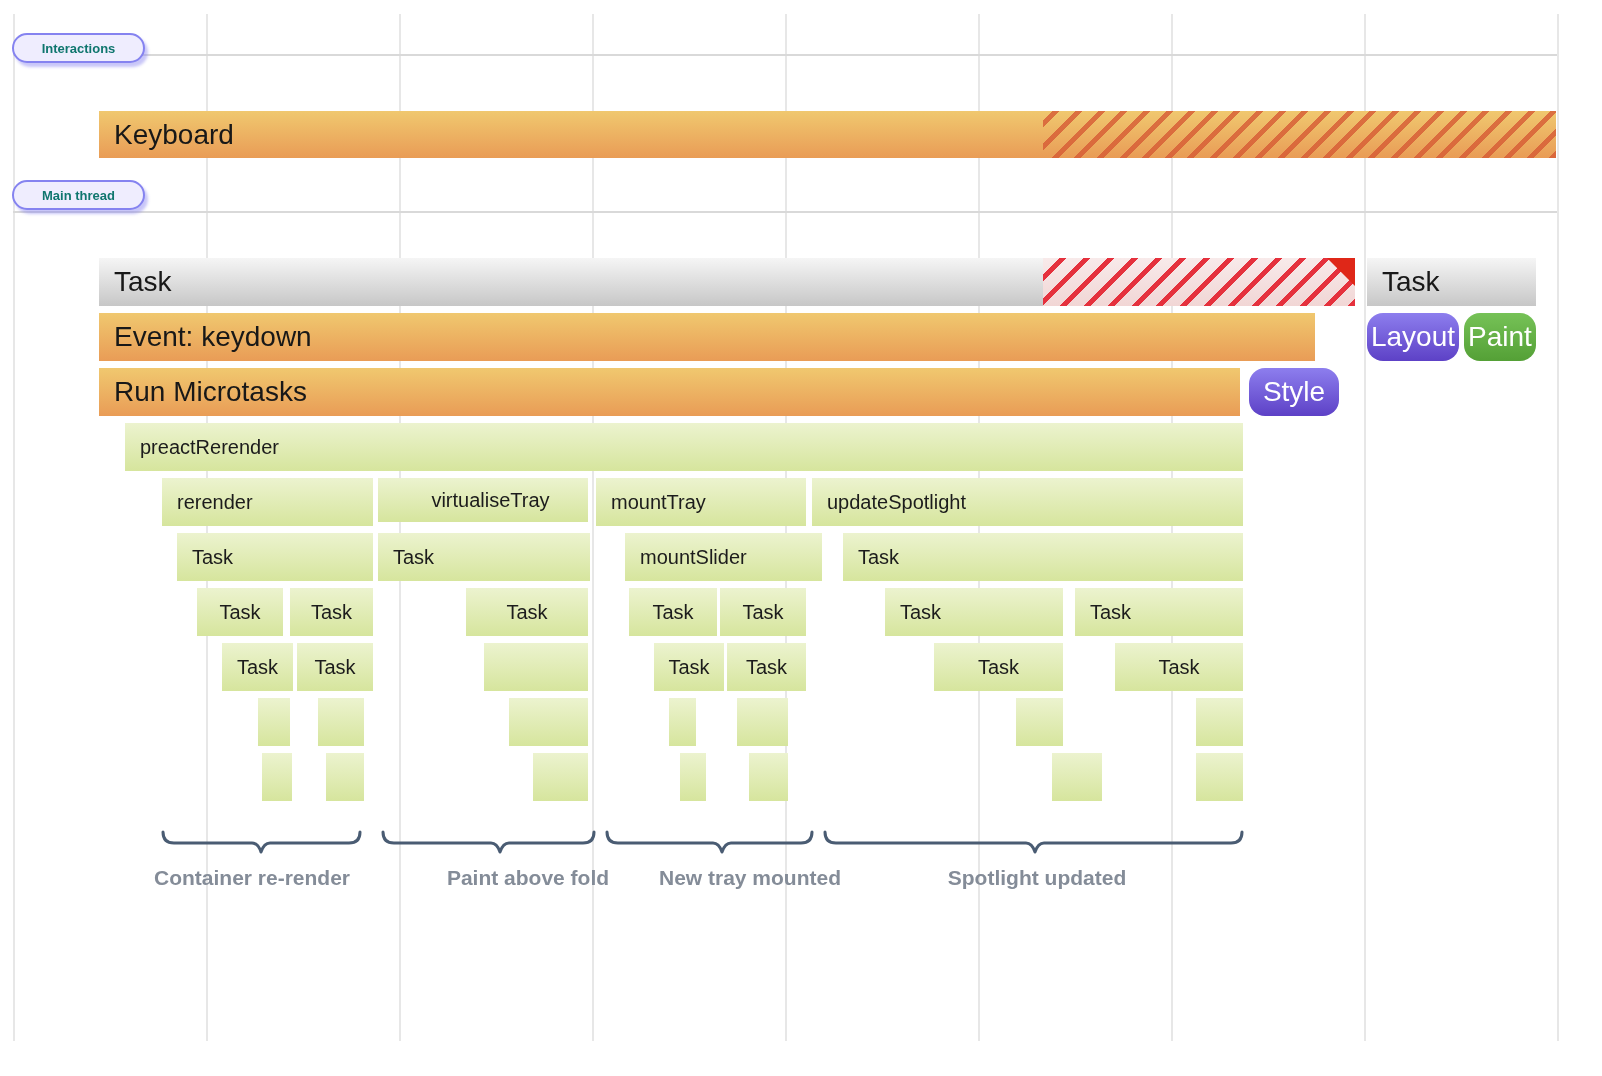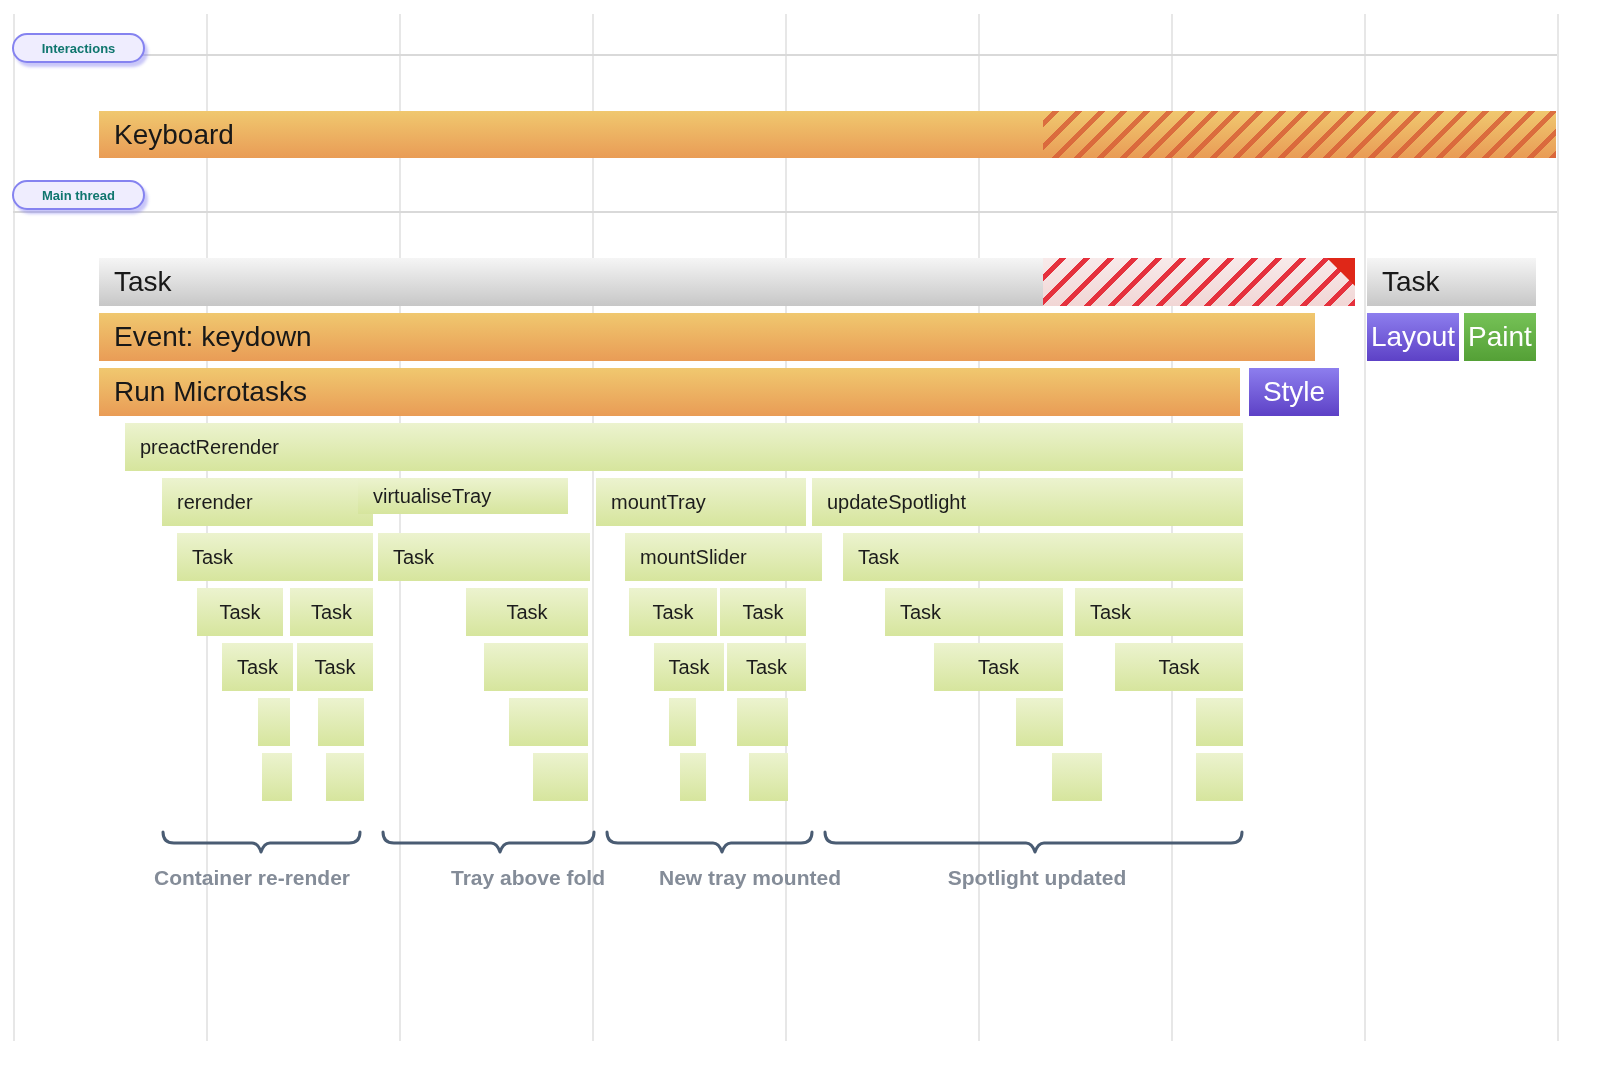--- a/index.html
+++ b/index.html
@@ -15,21 +15,21 @@
     display:flex;align-items:center;justify-content:center;
     box-shadow:3px 4px 3px rgba(134,129,240,.45);z-index:5;box-sizing:border-box;
   }
   .pill-interactions{left:12px;top:33px;}
   .pill-main{left:12px;top:180px;}
   .bar{
     position:absolute;display:flex;align-items:center;overflow:hidden;
     font-size:28px;color:#181818;z-index:2;
   }
   .bar .lbl{position:relative;z-index:3;padding-left:15px;white-space:nowrap;}
-  .bar.center{justify-content:center;}
+  .bar.center{justify-content:center;border-radius:16px;}
   .bar.center .lbl{padding-left:0;}
   .bar.orange{background:linear-gradient(#f0c86f,#e99c56);}
   .bar.gray{background:linear-gradient(#f5f5f5,#c7c7c7);}
   .bar.purple{background:linear-gradient(#8d7eee,#5d41c6);color:#fff;}
   .bar.paint{background:linear-gradient(#76c257,#54a036);color:#fff;}
   .hatch{position:absolute;top:0;bottom:0;right:0;z-index:1;}
   .hatch.orange-hatch{
     background:repeating-linear-gradient(-45deg,rgba(214,90,52,.8) 0 5px,rgba(214,90,52,0) 5px 16px);
   }
   .hatch.red-hatch{
@@ -101,21 +101,21 @@
     </div>
     <div class="bar purple center" style="left: 1249px; top: 368px; width: 90px; height: 48px;">
       <span class="lbl">Style</span>
     </div>
     <div class="flame" style="left: 125px; top: 423px; width: 1118px; height: 48px;">
       <span class="lbl">preactRerender</span>
     </div>
     <div class="flame" style="left: 162px; top: 478px; width: 211px; height: 48px;">
       <span class="lbl">rerender</span>
     </div>
-    <div class="flame" style="left: 358px; top: 478px; width: 210px; height: 36px;">
+    <div class="flame" style="left: 378px; top: 478px; width: 210px; height: 44px; justify-content: center;">
       <span class="lbl">virtualiseTray</span>
     </div>
     <div class="flame" style="left: 596px; top: 478px; width: 210px; height: 48px;">
       <span class="lbl">mountTray</span>
     </div>
     <div class="flame" style="left: 812px; top: 478px; width: 431px; height: 48px;">
       <span class="lbl">updateSpotlight</span>
     </div>
     <div class="flame" style="left: 177px; top: 533px; width: 196px; height: 48px;">
       <span class="lbl">Task</span>
@@ -183,16 +183,16 @@
     <div class="flame center" style="left: 749px; top: 753px; width: 39px; height: 48px;"></div>
     <div class="flame center" style="left: 1052px; top: 753px; width: 50px; height: 48px;"></div>
     <div class="flame center" style="left: 1196px; top: 753px; width: 47px; height: 48px;"></div>
     <svg id="braces-svg" width="1602" height="30" style="top: 828px;">
       <path d="M 163 4 Q 163 15 174 15 L 252 15 Q 258 15 261 24 Q 264 15 270 15 L 349 15 Q 360 15 360 4" fill="none" stroke="#4a5c73" stroke-width="3" stroke-linecap="round" stroke-linejoin="round"></path>
       <path d="M 383 4 Q 383 15 394 15 L 491 15 Q 497 15 500 24 Q 503 15 509 15 L 583 15 Q 594 15 594 4" fill="none" stroke="#4a5c73" stroke-width="3" stroke-linecap="round" stroke-linejoin="round"></path>
       <path d="M 607 4 Q 607 15 618 15 L 713 15 Q 719 15 722 24 Q 725 15 731 15 L 801 15 Q 812 15 812 4" fill="none" stroke="#4a5c73" stroke-width="3" stroke-linecap="round" stroke-linejoin="round"></path>
       <path d="M 825 4 Q 825 15 836 15 L 1026 15 Q 1032 15 1035 24 Q 1038 15 1044 15 L 1231 15 Q 1242 15 1242 4" fill="none" stroke="#4a5c73" stroke-width="3" stroke-linecap="round" stroke-linejoin="round"></path>
     </svg>
     <div class="annot-label" style="left: 252px; top: 866px;">Container re-render</div>
-    <div class="annot-label" style="left: 528px; top: 866px;">Tray above fold</div>
+    <div class="annot-label" style="left: 528px; top: 866px;">Paint above fold</div>
     <div class="annot-label" style="left: 750px; top: 866px;">New tray mounted</div>
     <div class="annot-label" style="left: 1037px; top: 866px;">Spotlight updated</div>
   </div>
 
 </body></html>

